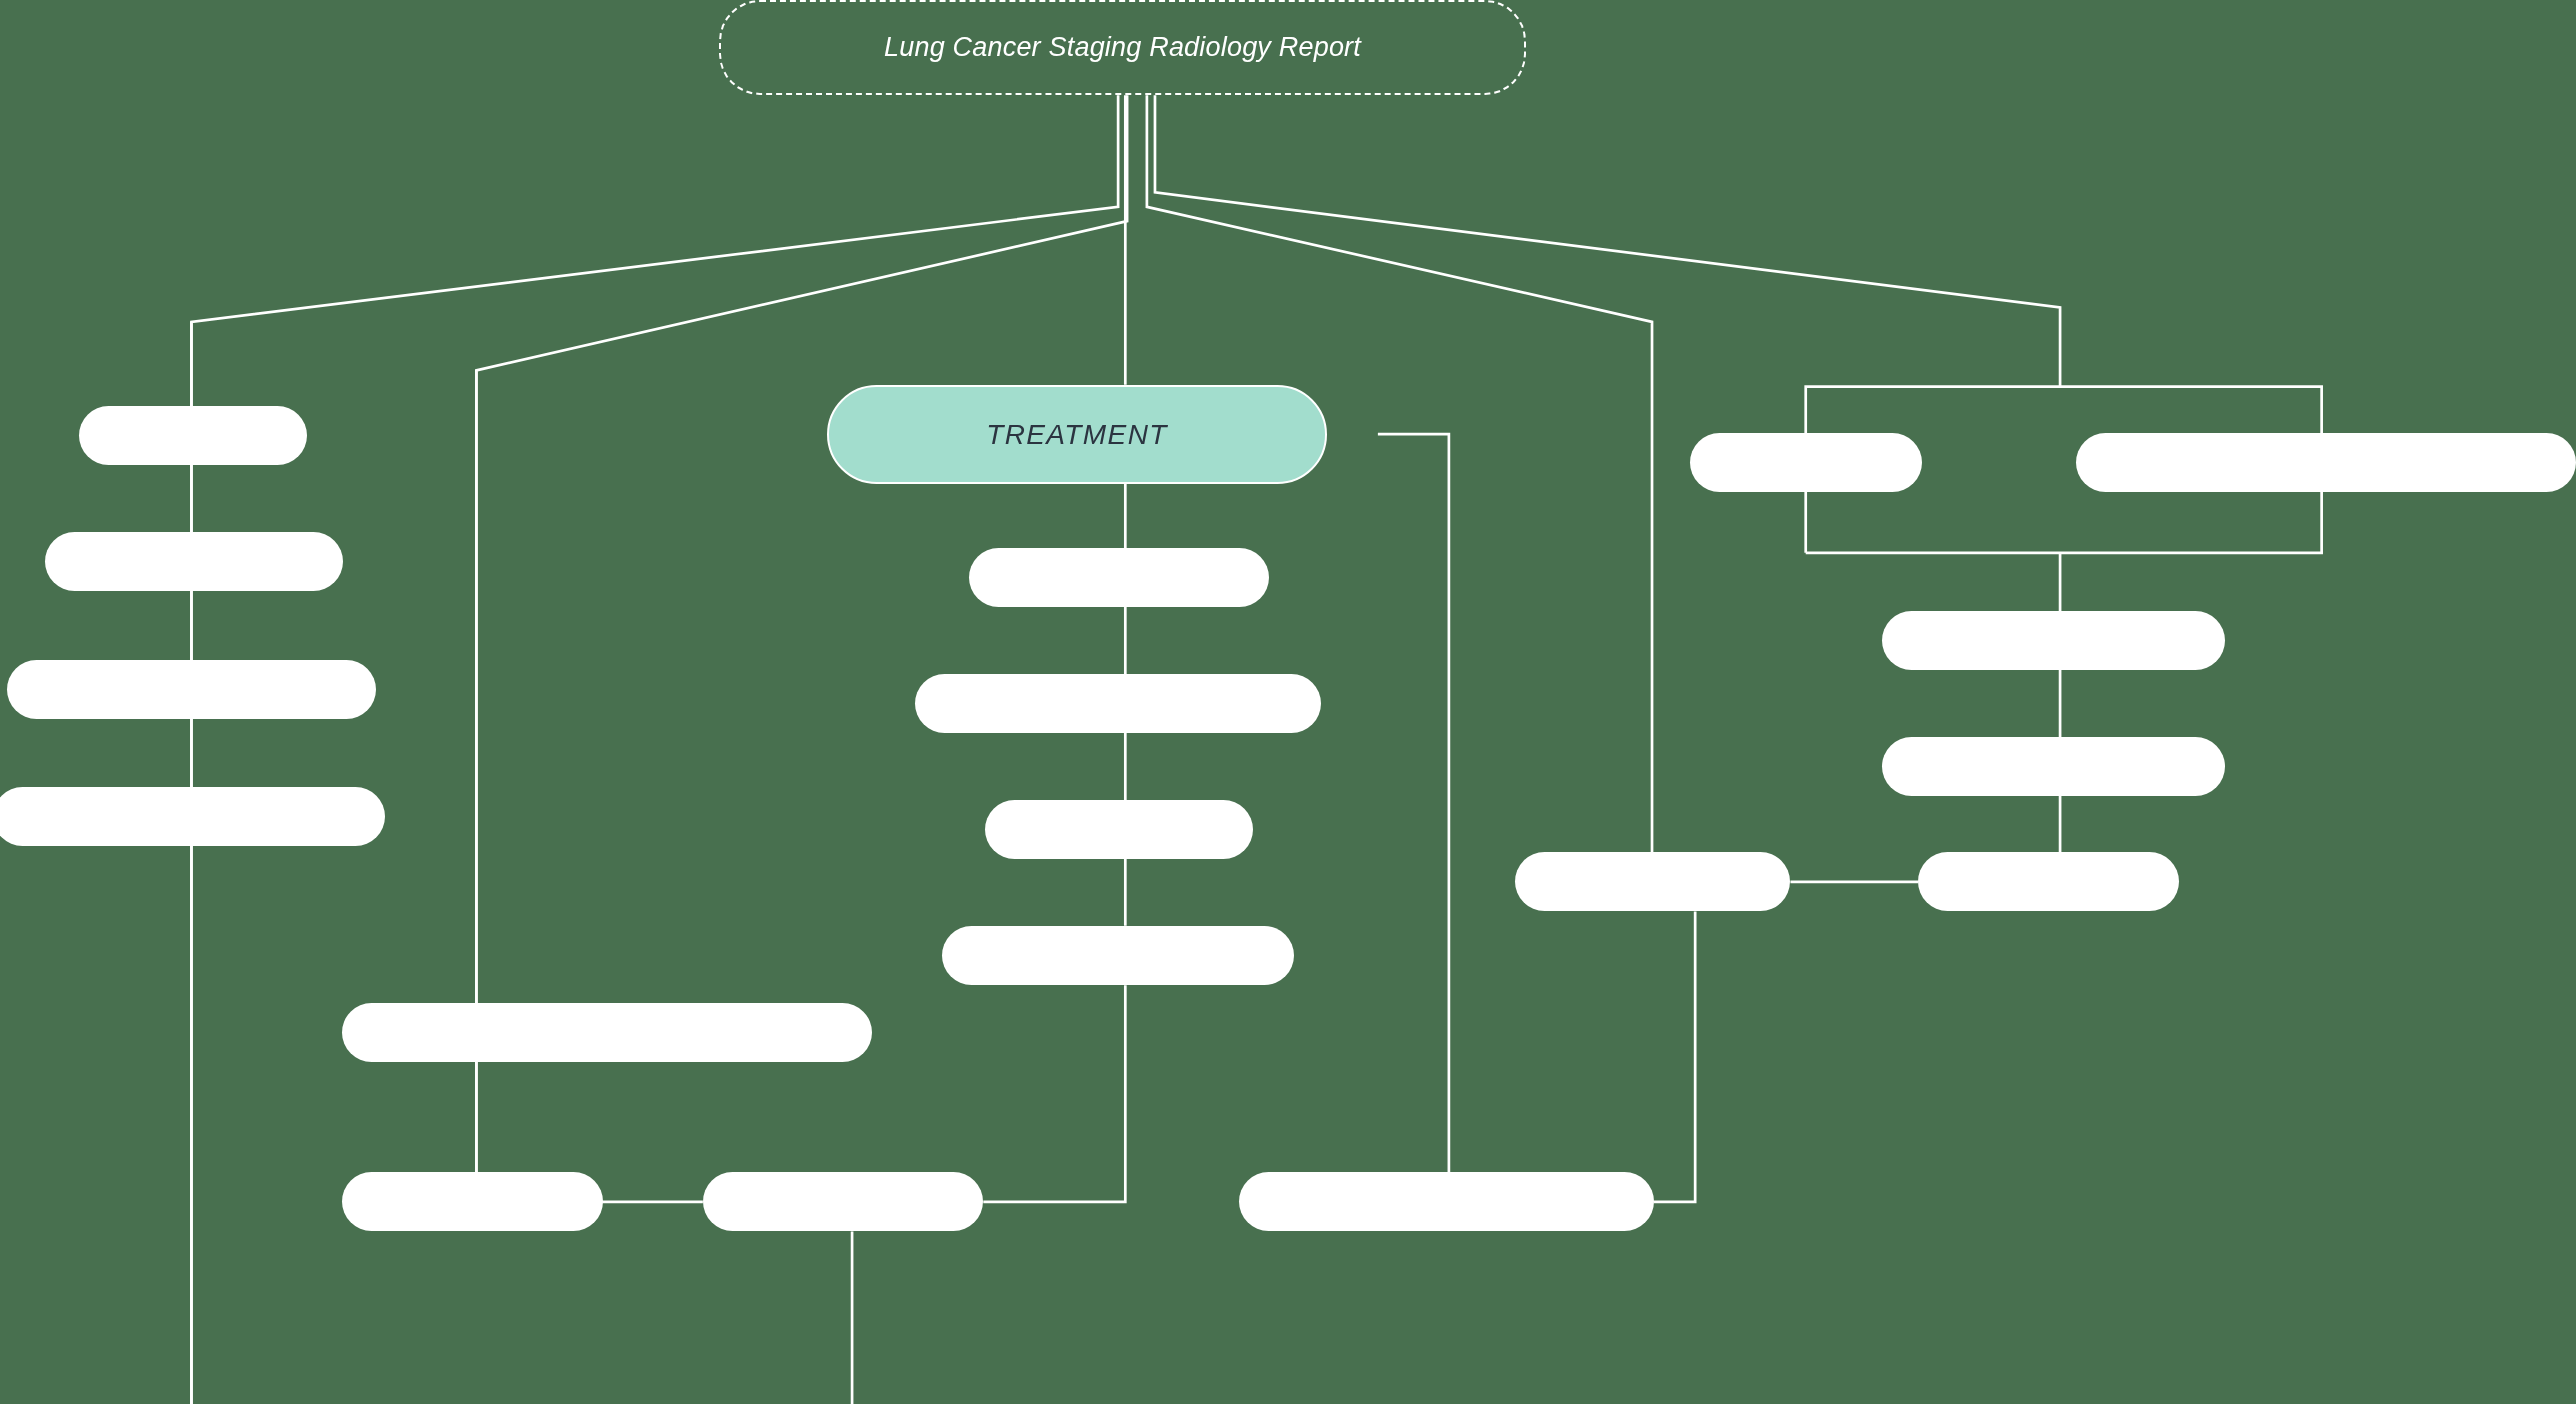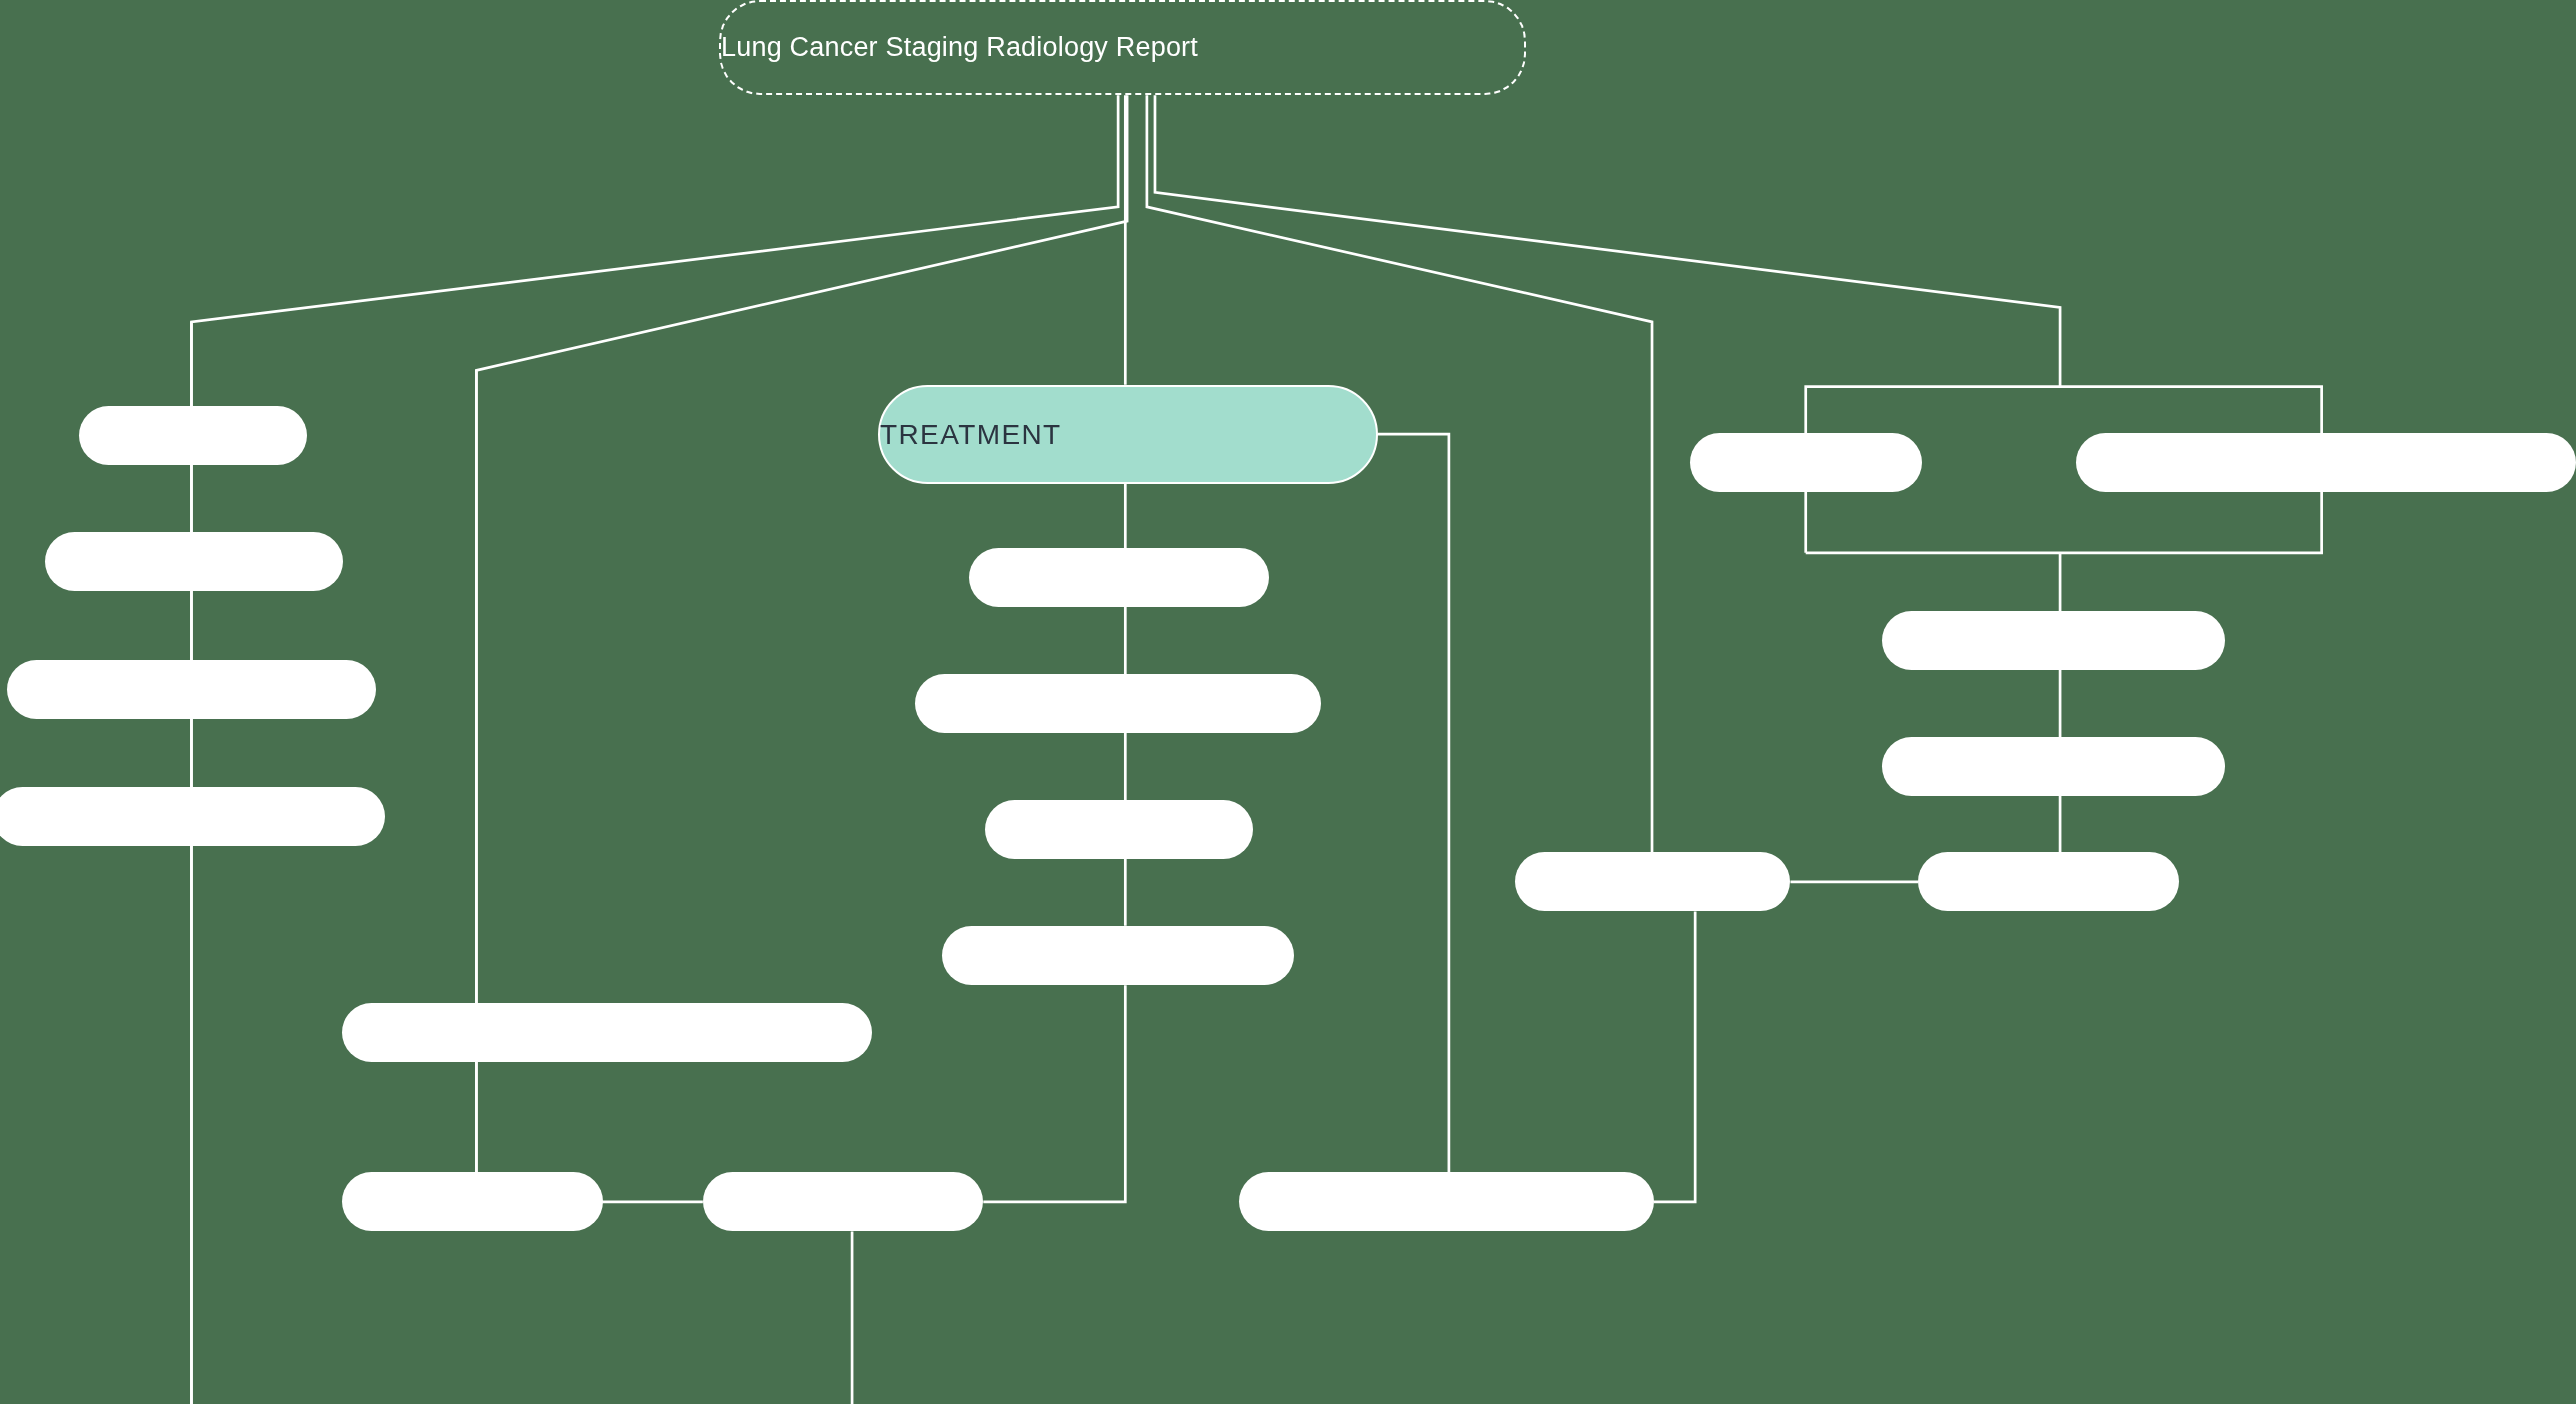--- a/index.html
+++ b/index.html
@@ -23,24 +23,26 @@
     top: 0;
     width: 2576px;
     height: 1405px;
     pointer-events: none;
   }
   .node {
     position: absolute;
     box-sizing: border-box;
     display: flex;
     align-items: center;
+    justify-content: center;
     border-radius: 898px;
     background: #ffffff;
     color: #2b3440;
     white-space: nowrap;
+    font-style: italic;
   }
   .node.root {
     background: transparent;
     border: 2.7px dashed #ffffff;
     color: #ffffff;
     border-radius: 41px;
     font-size: 27px;
     letter-spacing: 0.2px;
   }
   .node.branch {
@@ -89,21 +91,21 @@
 
       <path d="M 2009 615 L 2009 430 L 2583 430 L 2583 615 L 2009 615"></path>
       <path d="M 2292 615 L 2292 948"></path>
     </g>
   </svg>
 
   <div class="node root" style="left:719px; top:0px; width:807px; height:95px;">
     <span>Lung Cancer Staging Radiology Report</span>
   </div>
 
-  <div class="node branch" style="left:878px; top:385px; width:500px; height:99px;">
+  <div class="node branch" style="left:827px; top:385px; width:500px; height:99px;">
     <span>TREATMENT</span>
   </div>
 
   <div class="node leaf" style="left:79px; top:406px; width:228px; height:59px;">
     <span></span>
   </div>
   <div class="node leaf" style="left:45px; top:532px; width:298px; height:59px;">
     <span></span>
   </div>
   <div class="node leaf" style="left:7.2px; top:660px; width:369px; height:59px;">

